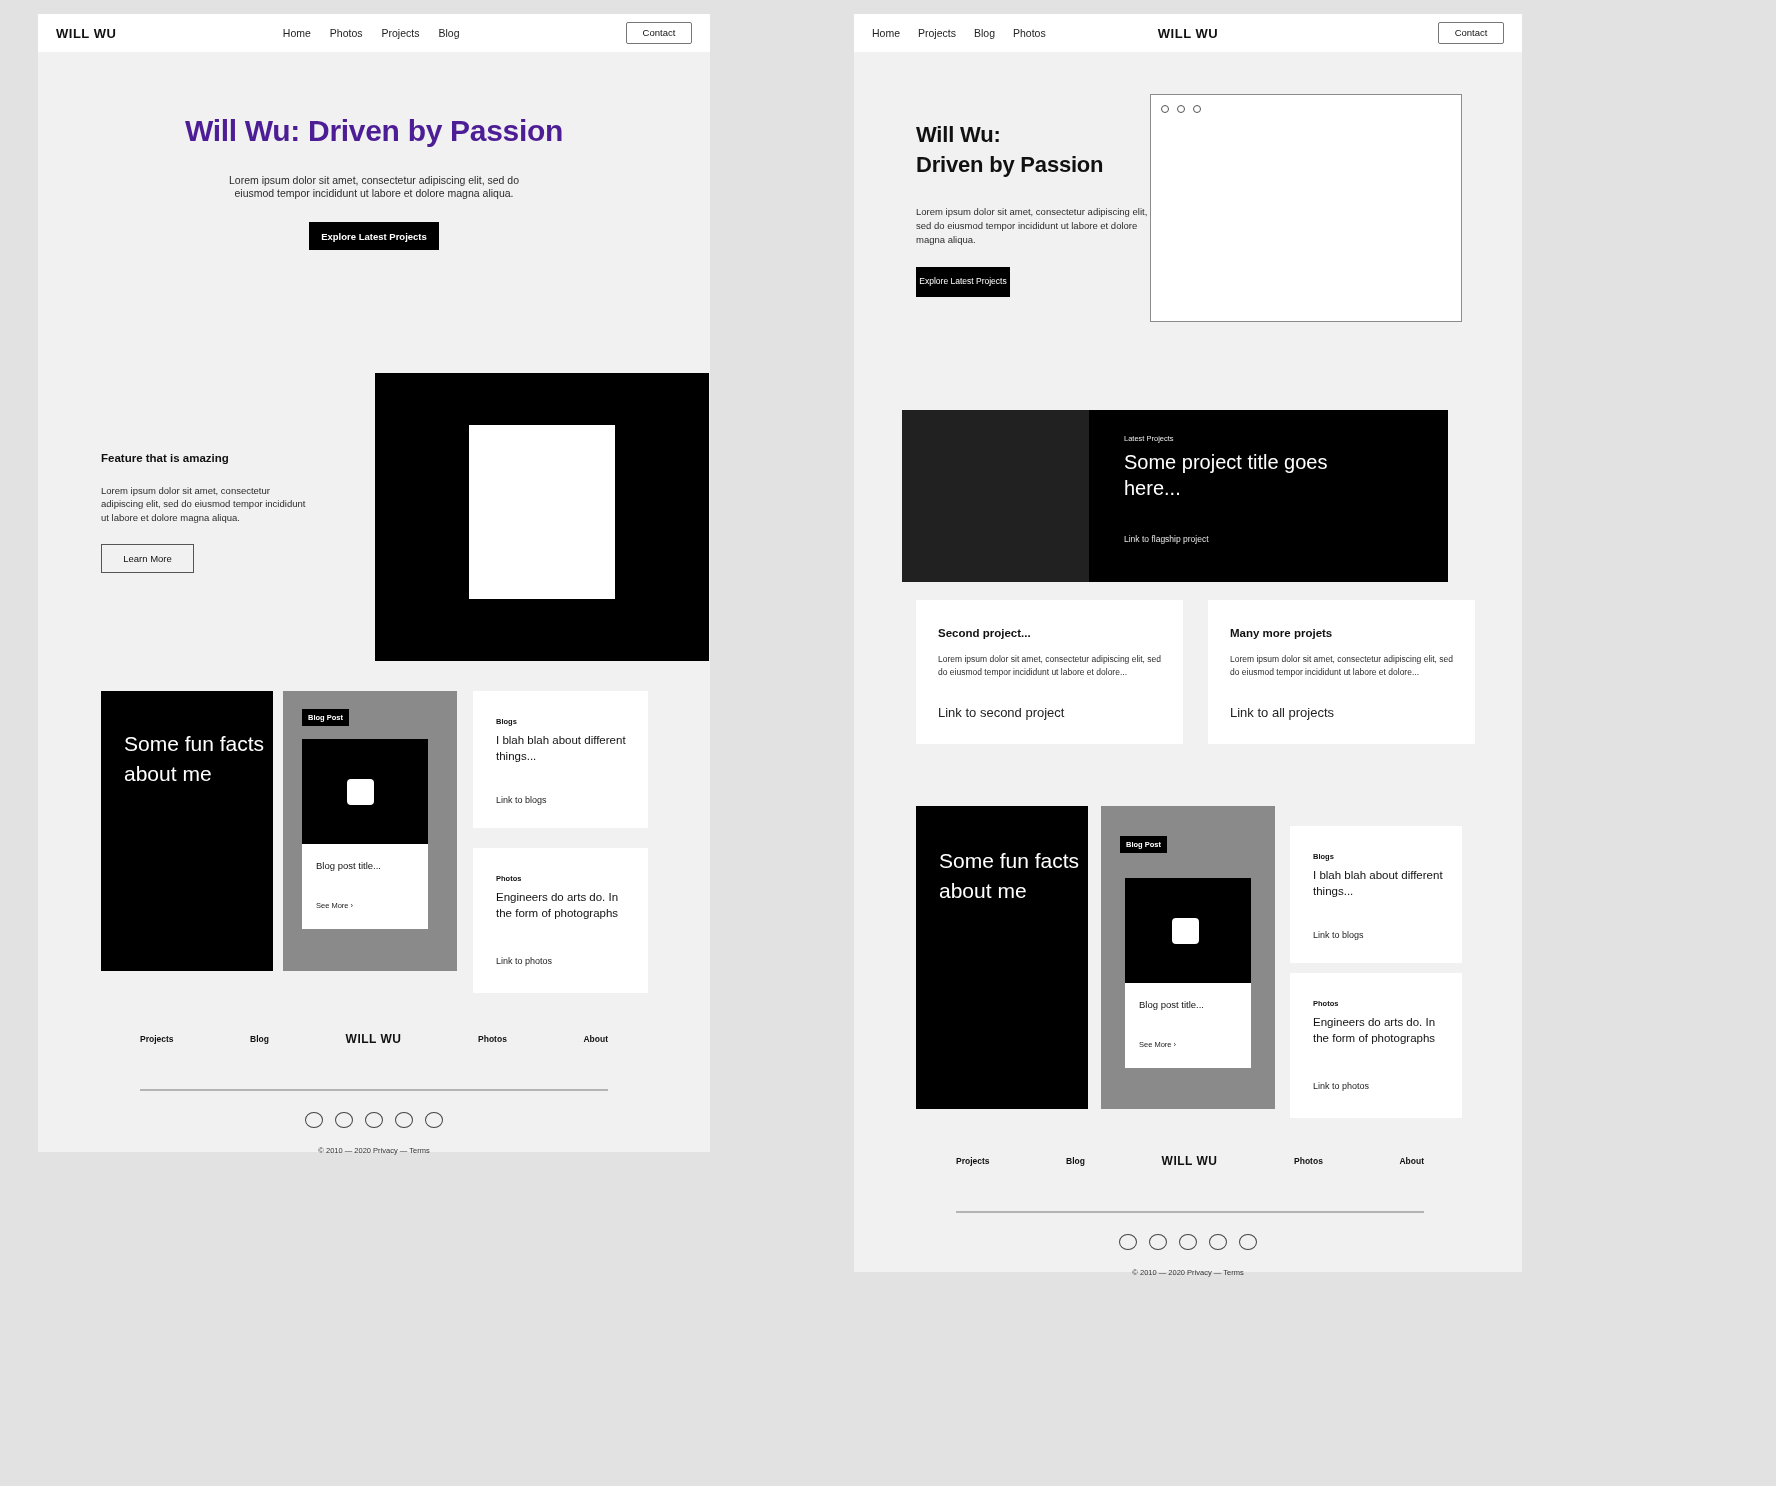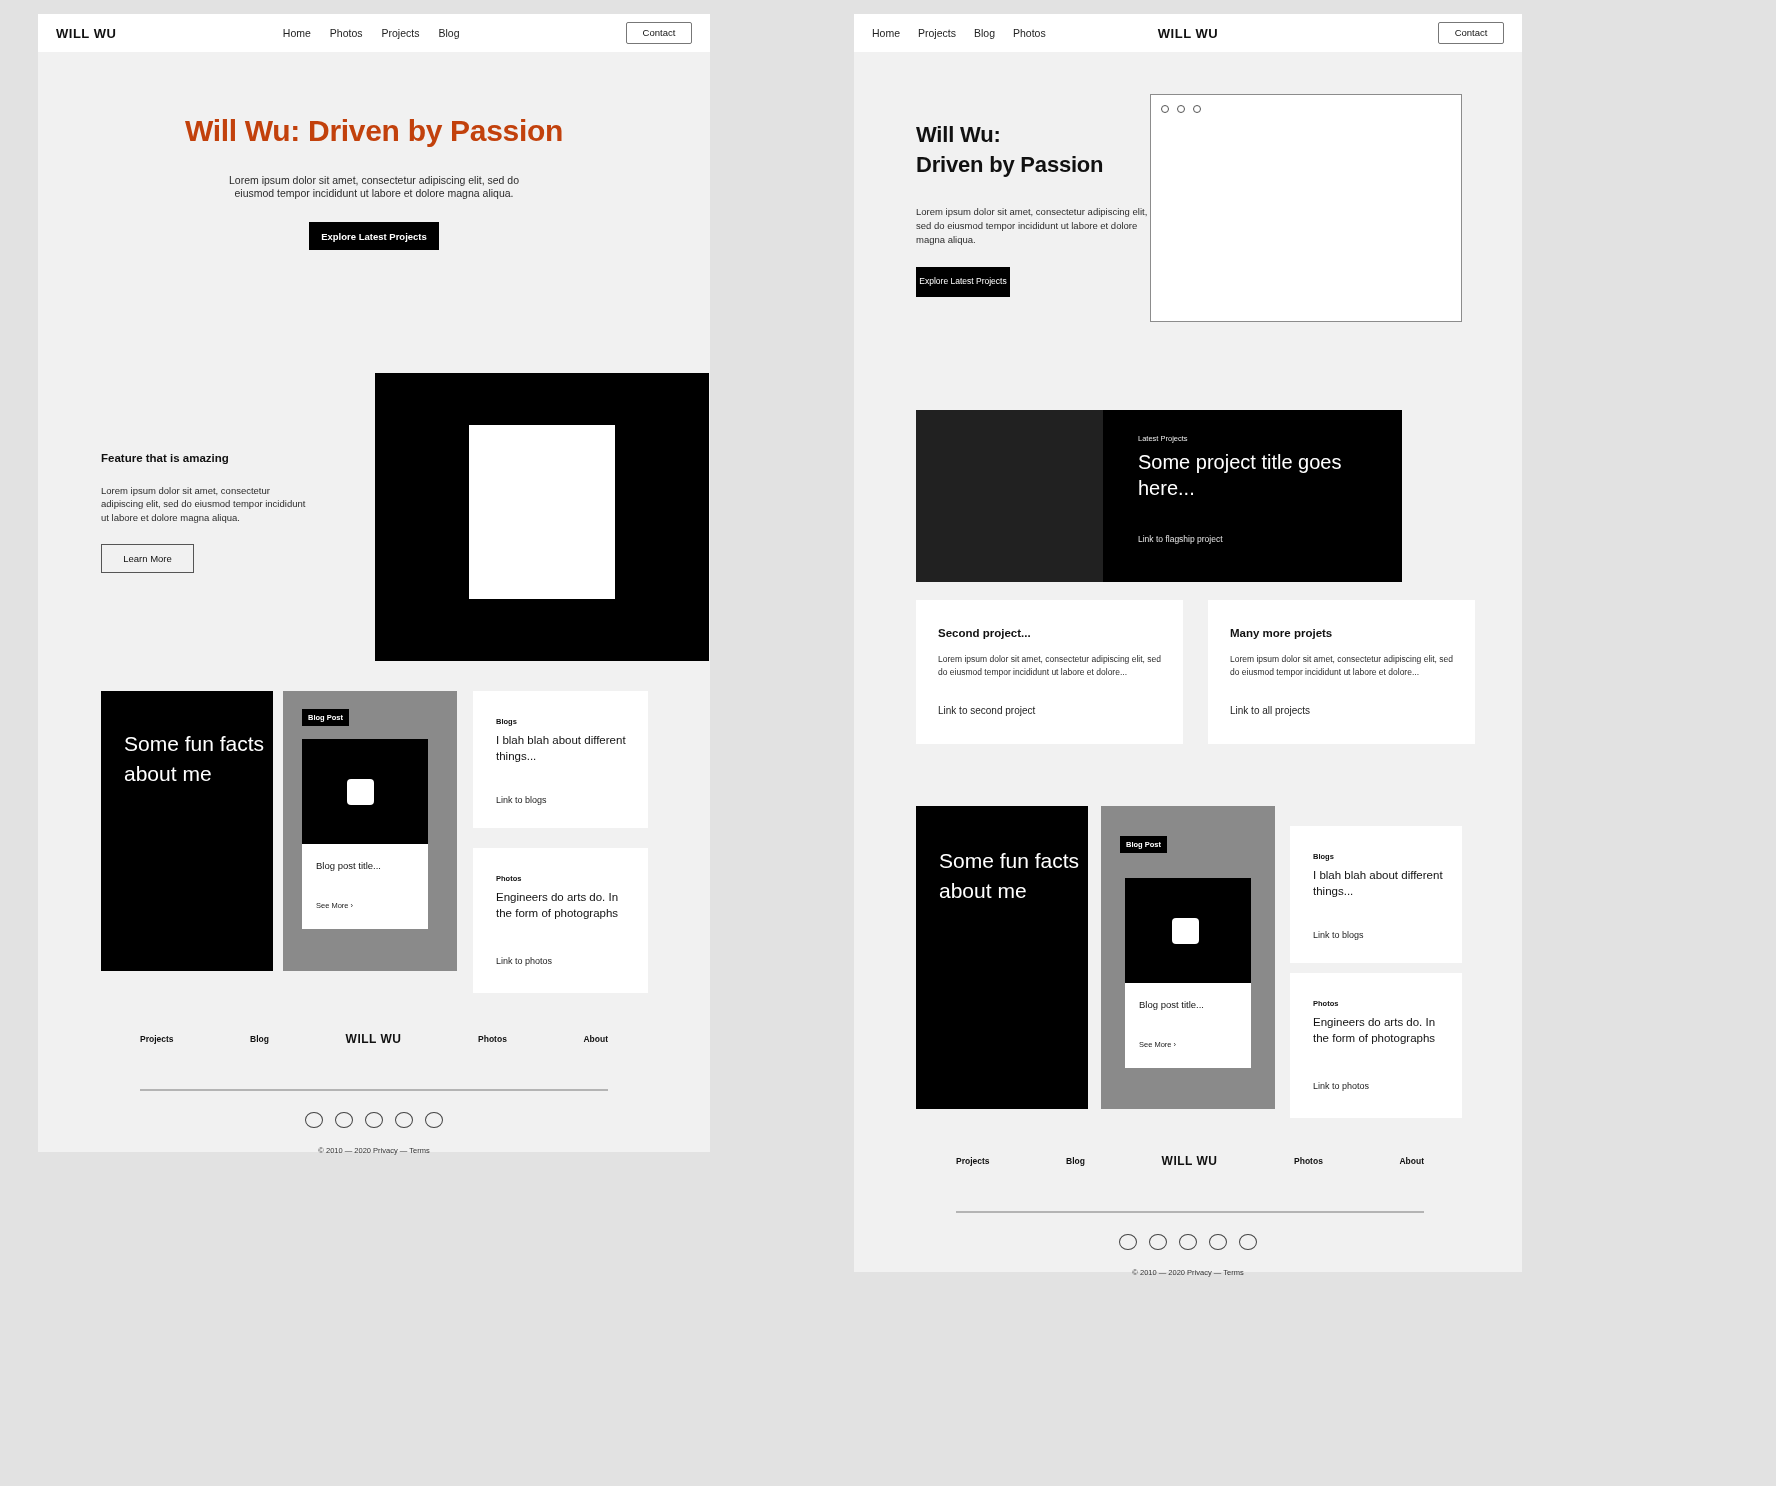--- a/index.html
+++ b/index.html
@@ -39,21 +39,21 @@
   
   #page-left { left: 38px; top: 14px; width: 672px; height: 1138px; }
   #l-nav { height: 38px; padding: 0 18px; }
   #l-nav .brand { font-size: 13px; }
   #l-nav .nav-links { gap: 19px; margin-left: auto; }
   #l-nav .nav-link { font-size: 10.5px; }
   #l-nav .contact-btn { margin-left: auto; width: 66px; height: 22px;
        font-size: 9.5px; line-height: 20px; }
 
   #l-hero { position:absolute; left:0; top:100px; width:100%; text-align:center; }
-  #l-hero h1 { font-size: 30px; font-weight: bold; color:#c2410c; letter-spacing:-.3px; }
+  #l-hero h1 { font-size: 30px; font-weight: bold; color:#4c1d95; letter-spacing:-.3px; }
   #l-hero p { font-size: 10.5px; line-height: 1.25; margin: 26px auto 0; width: 300px; color:#2b2b2b;}
   #l-hero .btn-dark { width: 130px; height: 28px; font-size: 9.5px; font-weight:bold; margin: 22px auto 0; }
 
   #l-feature-img { position:absolute; left:337px; top:359px; width:334px; height:288px; }
   #l-feature-img .inner { position:absolute; left:94px; top:52px; width:146px; height:174px; background:#fff; }
   #l-feature { position:absolute; left:63px; top:438px; width:210px; }
   #l-feature h3 { font-size: 11.5px; font-weight: bold; color:#111; }
   #l-feature p { font-size: 9.5px; line-height: 1.42; margin-top: 20px; color:#2b2b2b;}
   #l-feature .btn-outline { width: 93px; height: 29px; font-size: 9.5px; margin-top: 20px; }
 
@@ -96,31 +96,31 @@
 
   #r-hero { position:absolute; left:62px; top:106px; width:240px; }
   #r-hero h1 { font-size: 22px; font-weight:bold; line-height:1.35; color:#111; letter-spacing:-.2px;}
   #r-hero p { font-size: 9.5px; line-height:1.45; margin-top: 26px; color:#2b2b2b;}
   #r-hero .btn-dark { width: 94px; height: 30px; font-size:8.5px; margin-top:20px; line-height:1.3;}
   #r-browser { position:absolute; left:296px; top:80px; width:312px; height:228px;
                background:#fff; border:1px solid #8c8c8c; }
   #r-browser .bar { position:absolute; left:10px; top:10px; display:flex; gap:8px; }
   #r-browser .bar i { display:block; width:8px; height:8px; border:1px solid #555; border-radius:50%; }
 
-  #r-proj-hero { position:absolute; left:62px; top:396px; width:486px; height:172px; background:#000; }
+  #r-proj-hero { position:absolute; left:48px; top:396px; width:546px; height:172px; background:#000; }
   #r-proj-hero .left { position:absolute; left:0; top:0; width:187px; height:100%; background:#212121; }
   #r-proj-hero .lbl { position:absolute; left:222px; top:24px; font-size:7.5px; color:#e7e7e7;}
   #r-proj-hero .hd { position:absolute; left:222px; top:40px; width:250px; font-size:20px; line-height:1.28; color:#fff;}
   #r-proj-hero .lk { position:absolute; left:222px; top:124px; font-size:8.5px; color:#e3e3e3;}
 
   .r-pcard { position:absolute; top:586px; width:267px; height:144px; background:#fff; }
   #r-p2 { left:62px; } #r-p3 { left:354px; }
   .r-pcard h4 { position:absolute; left:22px; top:27px; font-size:11.5px; font-weight:bold; color:#111;}
   .r-pcard p { position:absolute; left:22px; top:53px; right:18px; font-size:8.5px; line-height:1.5; color:#2b2b2b;}
-  .r-pcard .lk { position:absolute; left:22px; top:105px; font-size:10px; color:#222; }
+  .r-pcard .lk { position:absolute; left:22px; top:105px; font-size:13px; color:#222; }
 
   #r-cards { position:absolute; left:62px; top:792px; width:546px; height:303px; }
   #r-fun { position:absolute; left:0; top:0; width:172px; height:303px; background:#000; color:#fff;}
   #r-fun span { position:absolute; left:23px; top:40px; font-size:21px; line-height:1.45; }
   #r-blogcol { position:absolute; left:185px; top:0; width:174px; height:303px; background:#8a8a8a; }
   #r-blogcol .chip { position:absolute; left:19px; top:30px; width:47px; height:17px; font-size:7.5px; font-weight:bold;}
   #r-blogcol .imgbox { position:absolute; left:24px; top:72px; width:126px; height:105px; background:#000; }
   #r-blogcol .imgbox .sq { position:absolute; left:47px; top:40px; width:27px; height:26px; background:#fff; border-radius:4px;}
   #r-blogcol .white { position:absolute; left:24px; top:177px; width:126px; height:85px; background:#fff; }
   #r-blogcol .white .t { position:absolute; left:14px; top:16px; font-size:9.5px; color:#111; }

